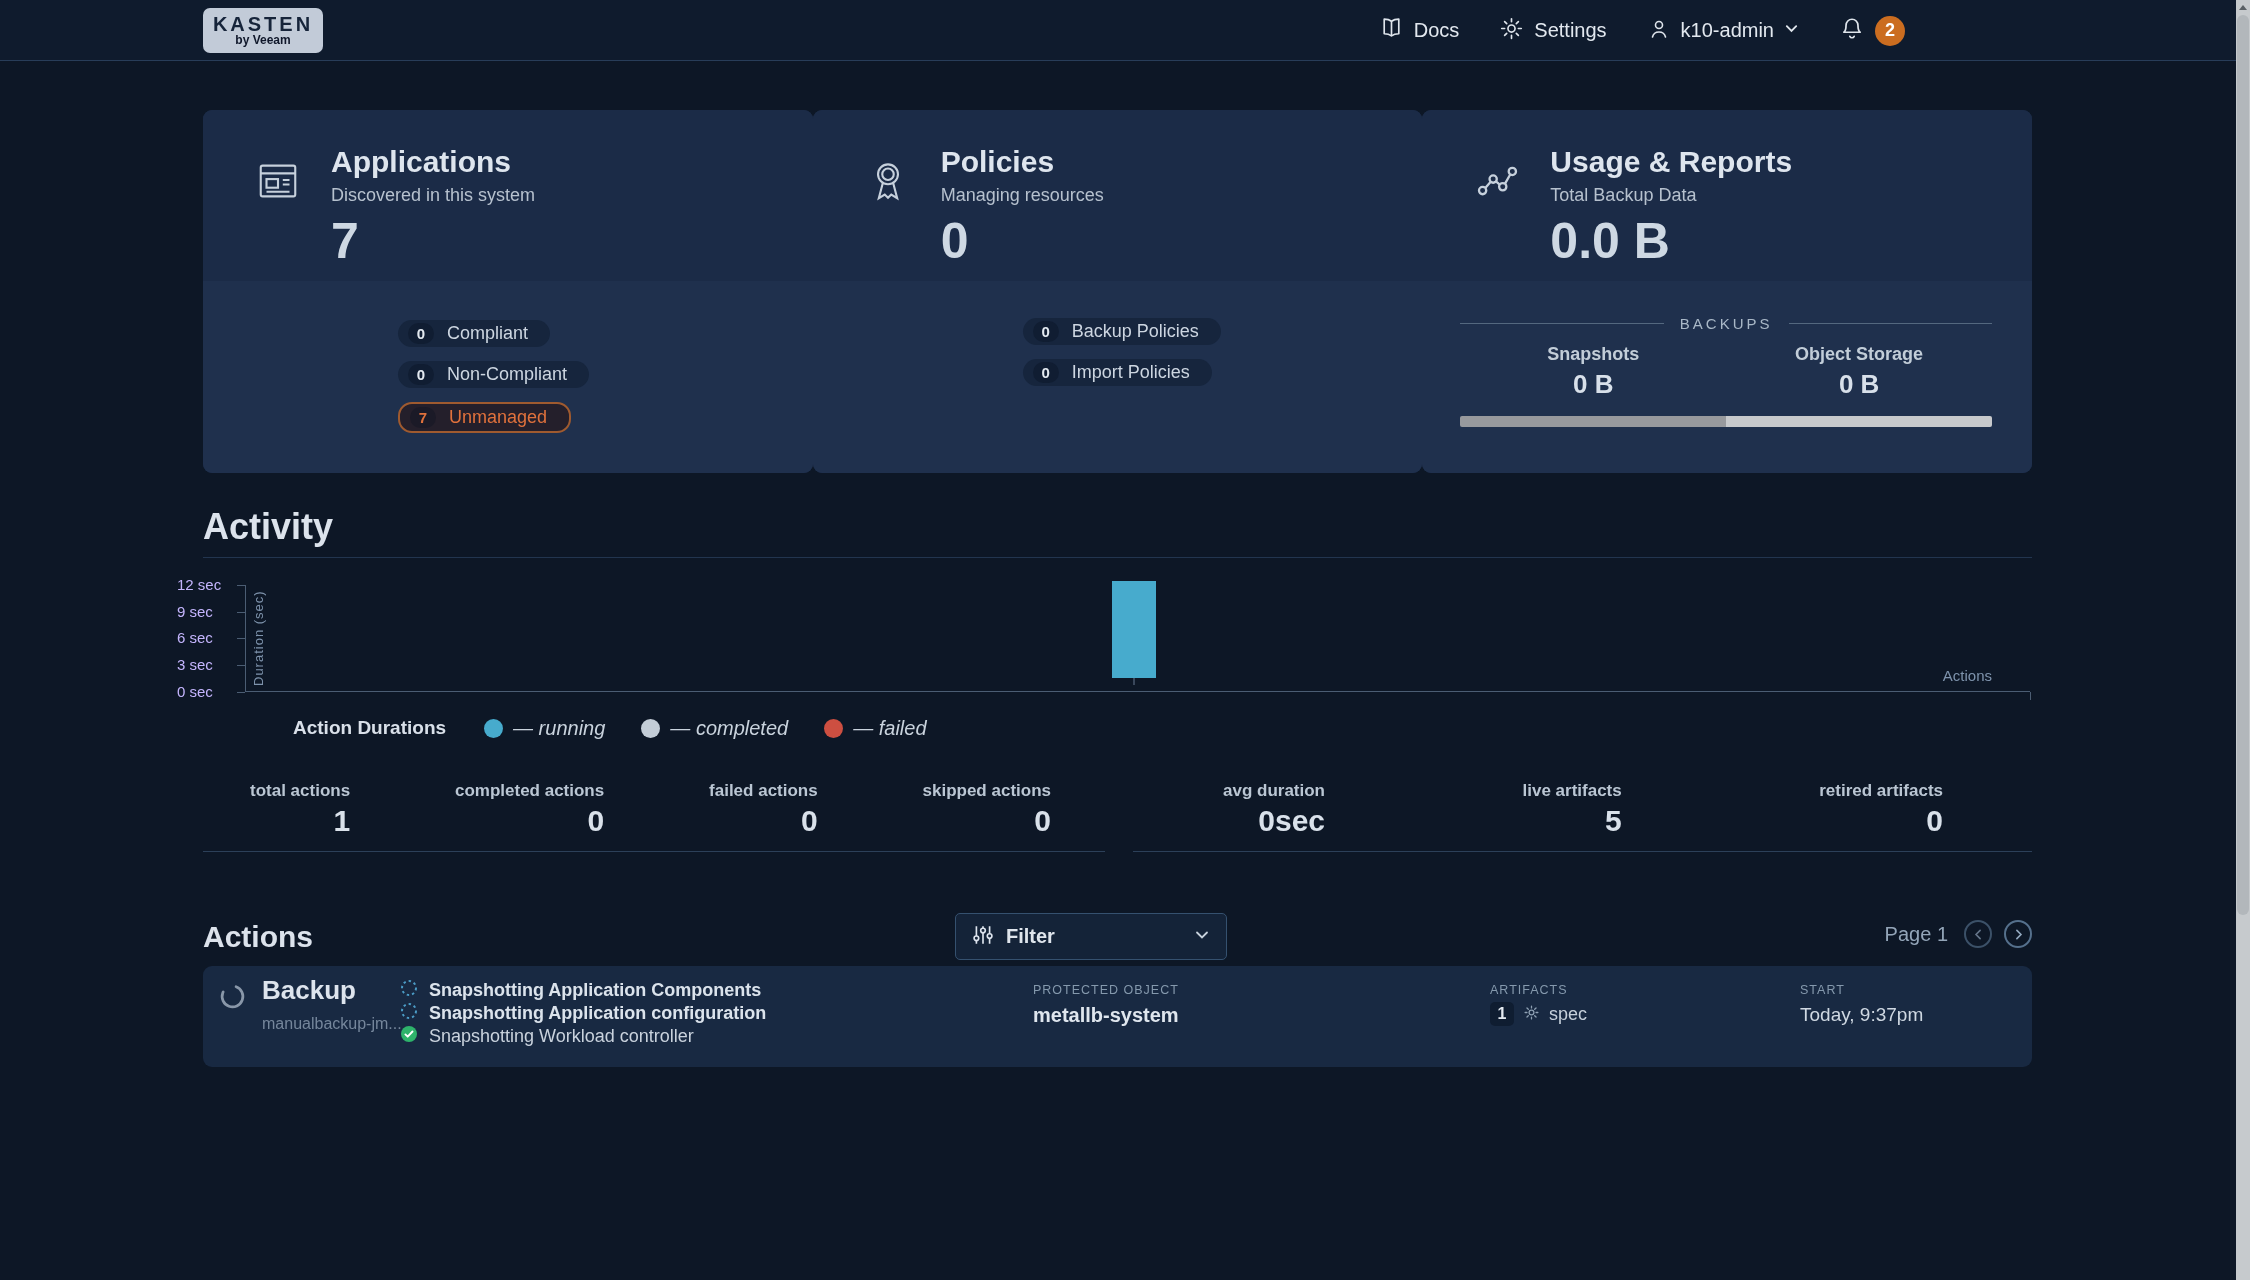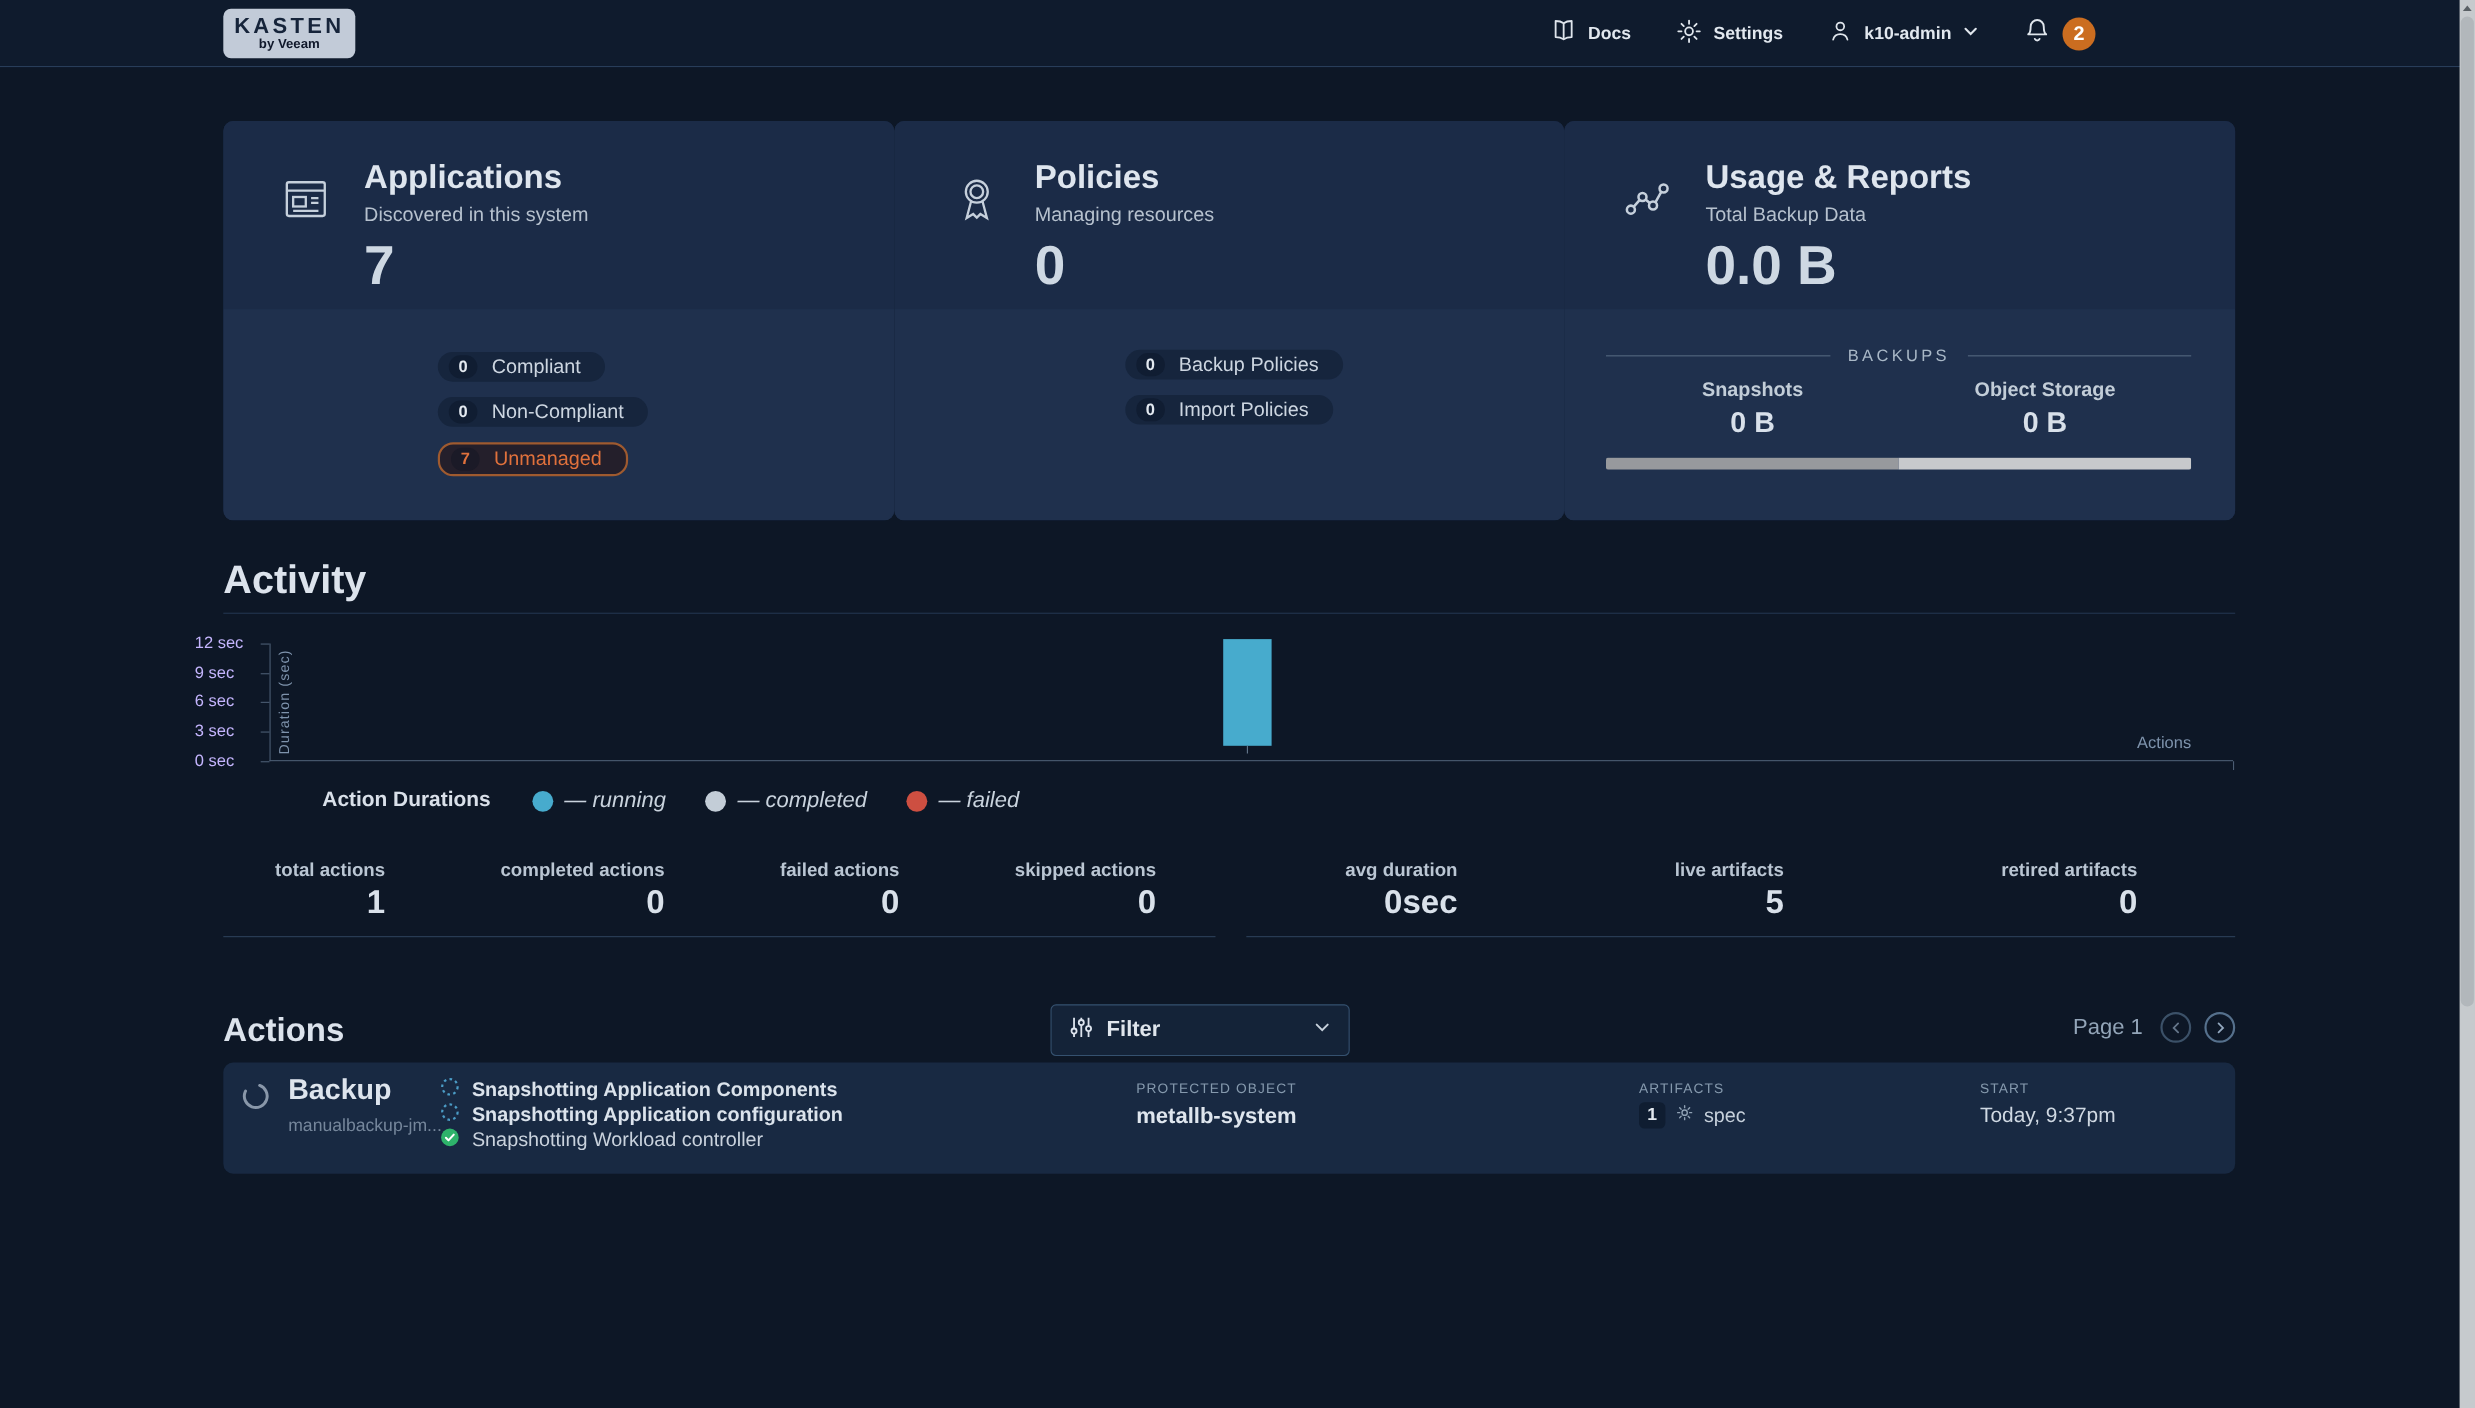--- a/index.html
+++ b/index.html
@@ -11,21 +11,21 @@
   
   .header { position:absolute; left:0; top:0; width:2250px; height:61px;
     background:#0f1b2d; border-bottom:1px solid #283d59; }
   .logo { position:absolute; left:203px; top:8px; width:120px; height:45px;
     background:#c2cbd8; border-radius:7px; display:flex; flex-direction:column;
     align-items:center; justify-content:center; cursor:pointer; }
   .logo .t { font-size:20px; font-weight:bold; letter-spacing:3px; color:#16243a; line-height:20px;}
   .logo .s { font-size:12px; font-weight:bold; color:#0f172a; line-height:13px;}
   .nav { position:absolute; right:345px; top:0; height:61px; display:flex; align-items:center; gap:40px; }
   .nav-item { display:flex; align-items:center; gap:10px; cursor:pointer; }
-  .nav-item .lbl { font-size:16px; font-weight:bold; color:#e2e8ef; }
+  .nav-item .lbl { font-size:20px; font-weight:normal; color:#e2e8ef; }
   .nav svg { color:#dfe5ec; }
   .badge { width:30px; height:30px; border-radius:50%; background:#cb6d20; color:#fff;
     font-size:18px; font-weight:bold; display:flex; align-items:center; justify-content:center; }
   
   .cards { position:absolute; left:203px; top:110px; width:1829px; height:363px; display:flex; gap:0; }
   .card { flex:1; border-radius:9px; overflow:hidden; display:flex; flex-direction:column; background:#1b2b47; }
   .card-top { height:171px; background:#1b2b47; padding:34px 0 0 52px; display:flex; gap:30px; }
   .card-bottom { flex:1; background:#1f304d; }
   .card-icon { width:46px; height:46px; margin-top:14px; color:#c6d0dc; flex:none; }
   .card-title { font-size:30px; font-weight:bold; color:#dee5ee; line-height:36px; }

